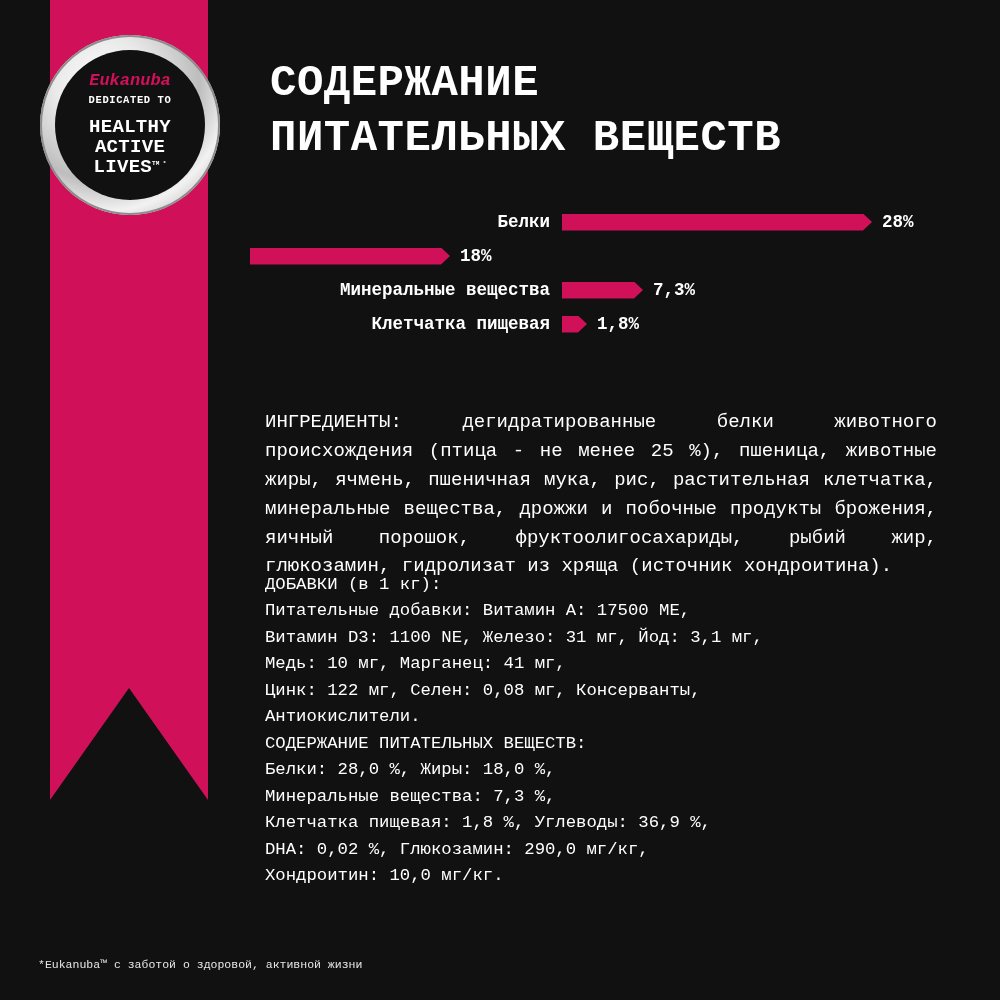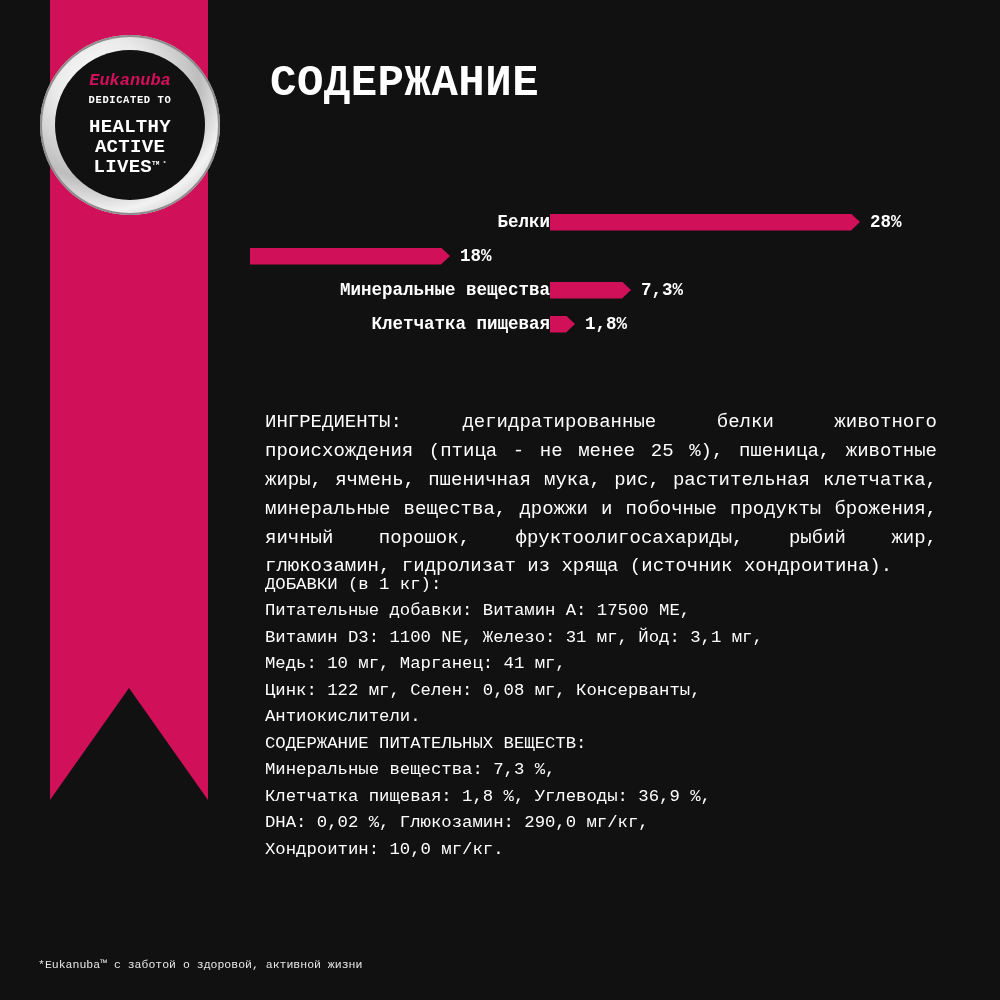--- a/index.html
+++ b/index.html
@@ -98,21 +98,21 @@
     width: 710px;
   }
   .chart-row {
     display: flex;
     align-items: center;
     height: 34px;
   }
   .chart-label {
     width: 300px;
     text-align: right;
-    padding-right: 0;
+    padding-right: 12px;
     font-size: 17.5px;
     font-weight: bold;
     white-space: nowrap;
   }
   .bar-wrap {
     display: flex;
     align-items: center;
   }
   .bar {
     height: 17px;
@@ -168,20 +168,21 @@
       <div class="badge-brand">Eukanuba</div>
       <div class="badge-dedicated">DEDICATED TO</div>
       <div class="badge-line">HEALTHY</div>
       <div class="badge-line">ACTIVE</div>
       <div class="badge-line"><span>LIVES</span><span class="badge-tm">TM *</span></div>
     </div>
   </div>
 
   <div class="title">
     <div>СОДЕРЖАНИЕ</div>
+    <div>ПИТАТЕЛЬНЫХ ВЕЩЕСТВ</div>
   </div>
 
   <div class="chart">
     <div class="chart-row">
       <div class="chart-label">Белки</div>
       <div class="bar-wrap">
         <div class="bar" style="width:310px"></div>
         <div class="bar-value">28%</div>
       </div>
     </div>
@@ -210,20 +211,21 @@
   <div class="ingredients">ИНГРЕДИЕНТЫ: дегидратированные белки животного происхождения (птица - не менее 25 %), пшеница, животные жиры, ячмень, пшеничная мука, рис, растительная клетчатка, минеральные вещества, дрожжи и побочные продукты брожения, яичный порошок, фруктоолигосахариды, рыбий жир, глюкозамин, гидролизат из хряща (источник хондроитина).</div>
 
   <div class="blocks">
     <div class="line">ДОБАВКИ (в 1 кг):</div>
     <div class="line">Питательные добавки: Витамин А: 17500 МЕ,</div>
     <div class="line">Витамин D3: 1100 NE, Железо: 31 мг, Йод: 3,1 мг,</div>
     <div class="line">Медь: 10 мг, Марганец: 41 мг,</div>
     <div class="line">Цинк: 122 мг, Селен: 0,08 мг, Консерванты,</div>
     <div class="line">Антиокислители.</div>
     <div class="line">СОДЕРЖАНИЕ ПИТАТЕЛЬНЫХ ВЕЩЕСТВ:</div>
+    <div class="line">Белки: 28,0 %, Жиры: 18,0 %,</div>
     <div class="line">Минеральные вещества: 7,3 %,</div>
     <div class="line">Клетчатка пищевая: 1,8 %, Углеводы: 36,9 %,</div>
     <div class="line">DHA: 0,02 %, Глюкозамин: 290,0 мг/кг,</div>
     <div class="line">Хондроитин: 10,0 мг/кг.</div>
   </div>
 
   <div class="footnote">*Eukanuba™ с заботой о здоровой, активной жизни</div>
 
 </div>
 

